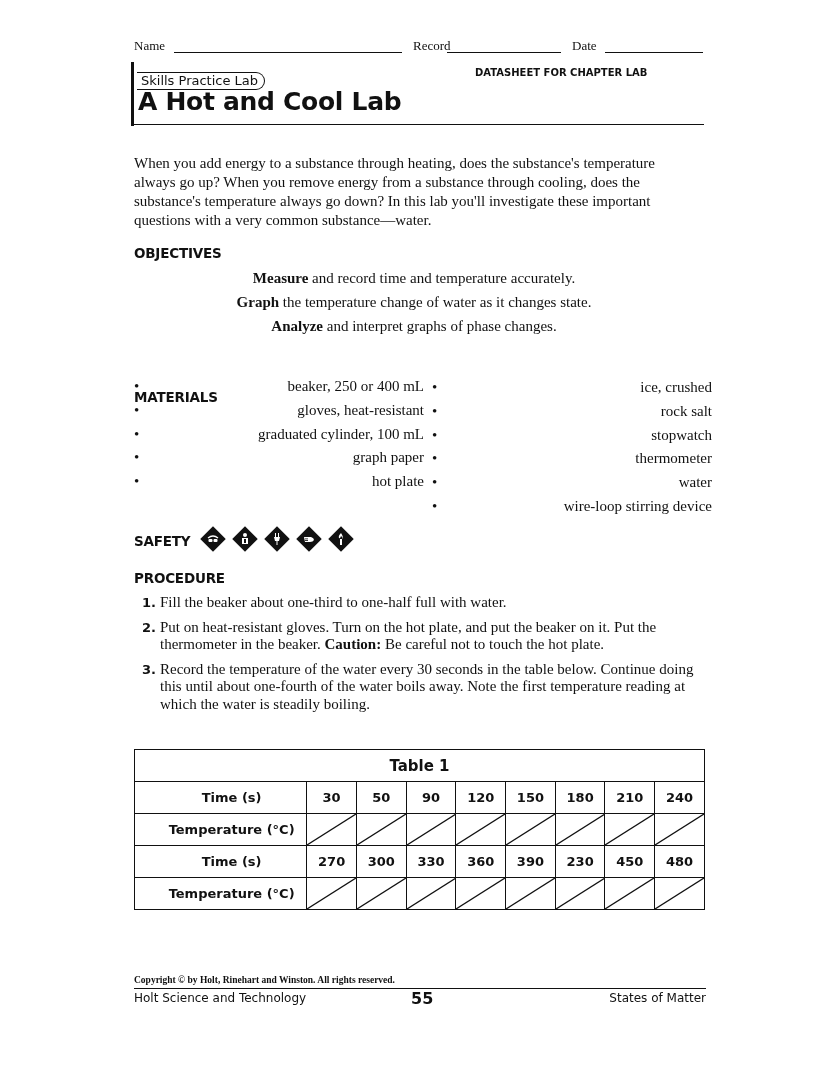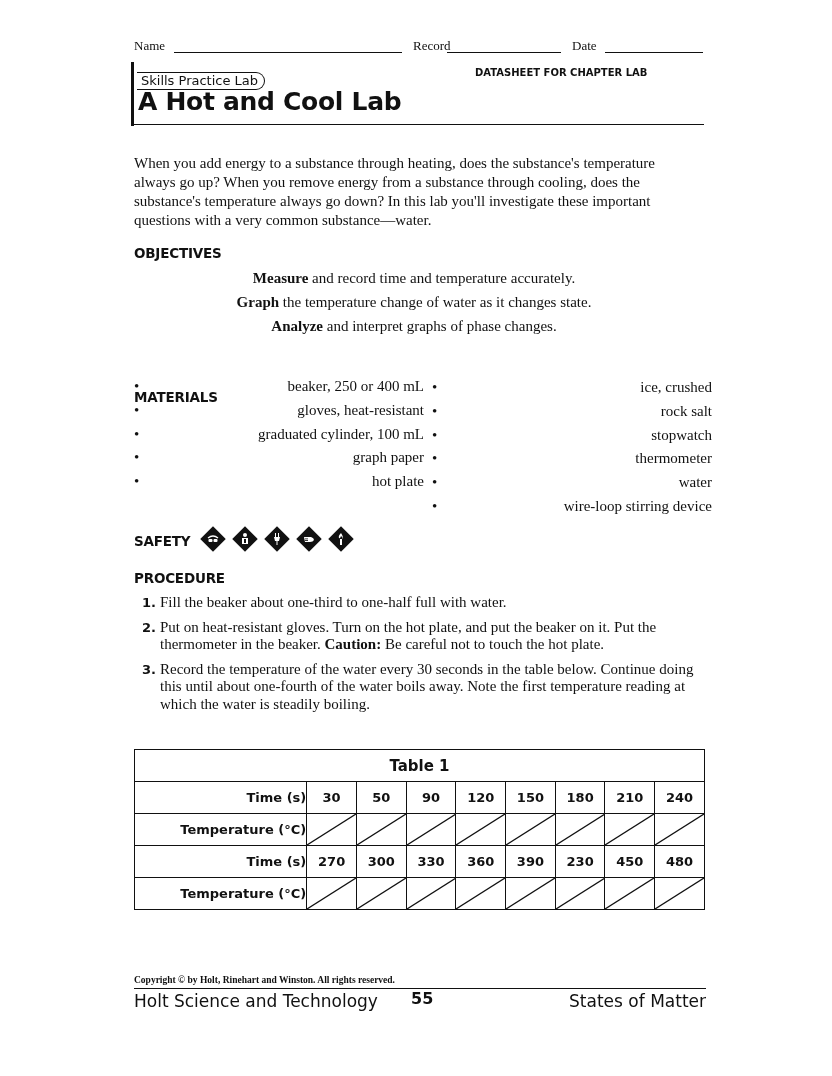--- a/index.html
+++ b/index.html
@@ -30,27 +30,27 @@
     .diamond svg { position: absolute; left: 5px; top: 5px; }
 
     .proc { font-family: "Liberation Serif", serif; font-size: 15px; line-height: 17.5px; }
     .proc-item { position: relative; padding-left: 26px; margin-bottom: 7px; }
     .proc-num { position: absolute; left: 8px; font-weight: bold; font-family: "DejaVu Sans", sans-serif; font-size: 13px; }
 
     
     table.t1 { border-collapse: collapse; font-family: "DejaVu Sans", sans-serif; font-weight: bold; font-size: 13px; }
     table.t1 td, table.t1 th { border: 1.5px solid #111; padding: 0; }
     table.t1 .cap { height: 31px; text-align: center; font-size: 15px; }
-    table.t1 .lbl { width: 173px; height: 31px; text-align: right; padding-left: 22px; box-sizing: border-box; }
+    table.t1 .lbl { width: 173px; height: 31px; text-align: center; padding-left: 22px; box-sizing: border-box; }
     table.t1 .val { width: 49px; height: 31px; text-align: center; }
     table.t1 .diag { width: 49px; height: 31px; position: relative; }
     table.t1 .diag svg { position: absolute; left: 0; top: 0; }
 
     .foot-copy { font-family: "Liberation Serif", serif; font-size: 9.5px; font-weight: bold; }
-    .foot { font-family: "DejaVu Sans", sans-serif; font-size: 17px; }
+    .foot { font-family: "DejaVu Sans", sans-serif; font-size: 12px; }
     .pg { font-family: "DejaVu Sans", sans-serif; font-weight: bold; font-size: 16px; }
   </style>
 </head>
 <body>
 
 <div class="abs hdr-label" style="left:134px;top:38px;">Name</div>
 <div class="abs hdr-line" style="left:174px;top:52px;width:228px;"></div>
 <div class="abs hdr-label" style="left:413px;top:38px;">Record</div>
 <div class="abs hdr-line" style="left:447px;top:52px;width:114px;"></div>
 <div class="abs hdr-label" style="left:572px;top:38px;">Date</div>

